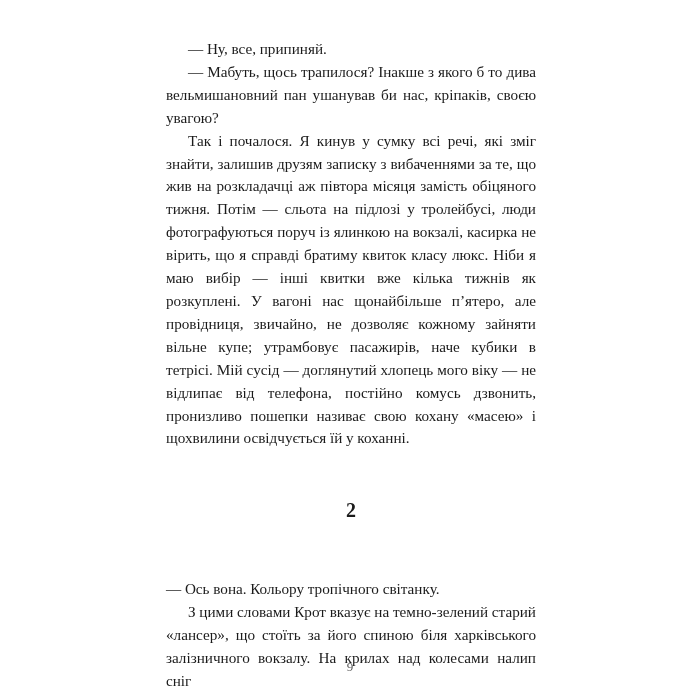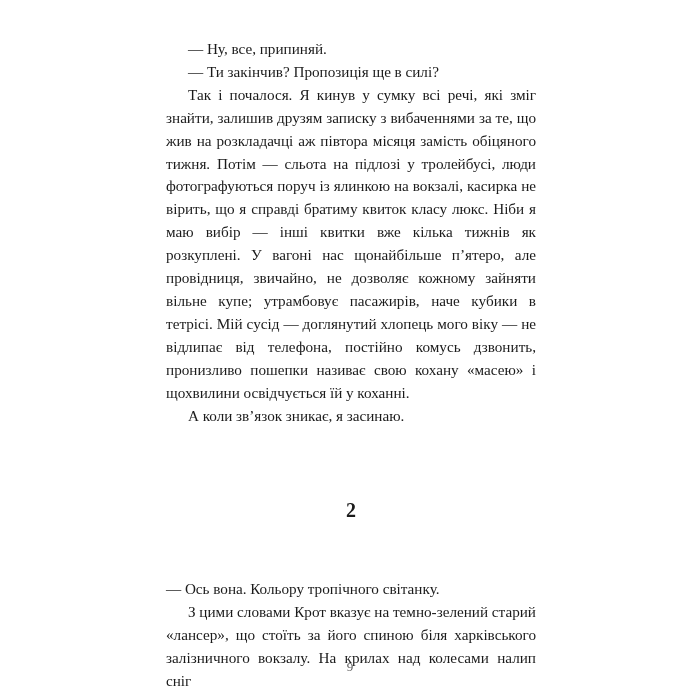--- a/index.html
+++ b/index.html
@@ -85,23 +85,22 @@
     font-family: "Liberation Serif", "DejaVu Serif", serif;
   }
 </style>
 </head>
 <body>
 
 <div class="page">
 
   <div class="text-block">
     <p class="para indent">— Ну, все, припиняй.</p>
-    <p class="para indent">— Ти закінчив? Пропозиція ще в силі?</p>
+    <p class="para indent">— Мабуть, щось трапилося? Інакше з якого б то дива вельмишановний пан ушанував би нас, кріпаків, своєю увагою?</p>
     <p class="para indent">Так і почалося. Я кинув у сумку всі речі, які зміг знайти, залишив друзям записку з вибаченнями за те, що жив на розкладачці аж півтора місяця замість обіцяного тижня. Потім — сльота на підлозі у тролейбусі, люди фотографуються поруч із ялинкою на вокзалі, касирка не вірить, що я справді братиму квиток класу люкс. Ніби я маю вибір — інші квитки вже кілька тижнів як розкуплені. У вагоні нас щонайбільше п’ятеро, але провідниця, звичайно, не дозволяє кожному зайняти вільне купе; утрамбовує пасажирів, наче кубики в тетрісі. Мій сусід — доглянутий хлопець мого віку — не відлипає від телефона, постійно комусь дзвонить, пронизливо пошепки називає свою кохану «масею» і щохвилини освідчується їй у коханні.</p>
-    <p class="para indent">А коли зв’язок зникає, я засинаю.</p>
   </div>
 
   <div class="chapter-number">2</div>
 
   <div class="section-two">
     <p class="para noindent">— Ось вона. Кольору тропічного світанку.</p>
     <p class="para indent">З цими словами Крот вказує на темно-зелений старий «лансер», що стоїть за його спиною біля харківського залізничного вокзалу. На крилах над колесами налип сніг</p>
   </div>
 
   <div class="page-number">9</div>

